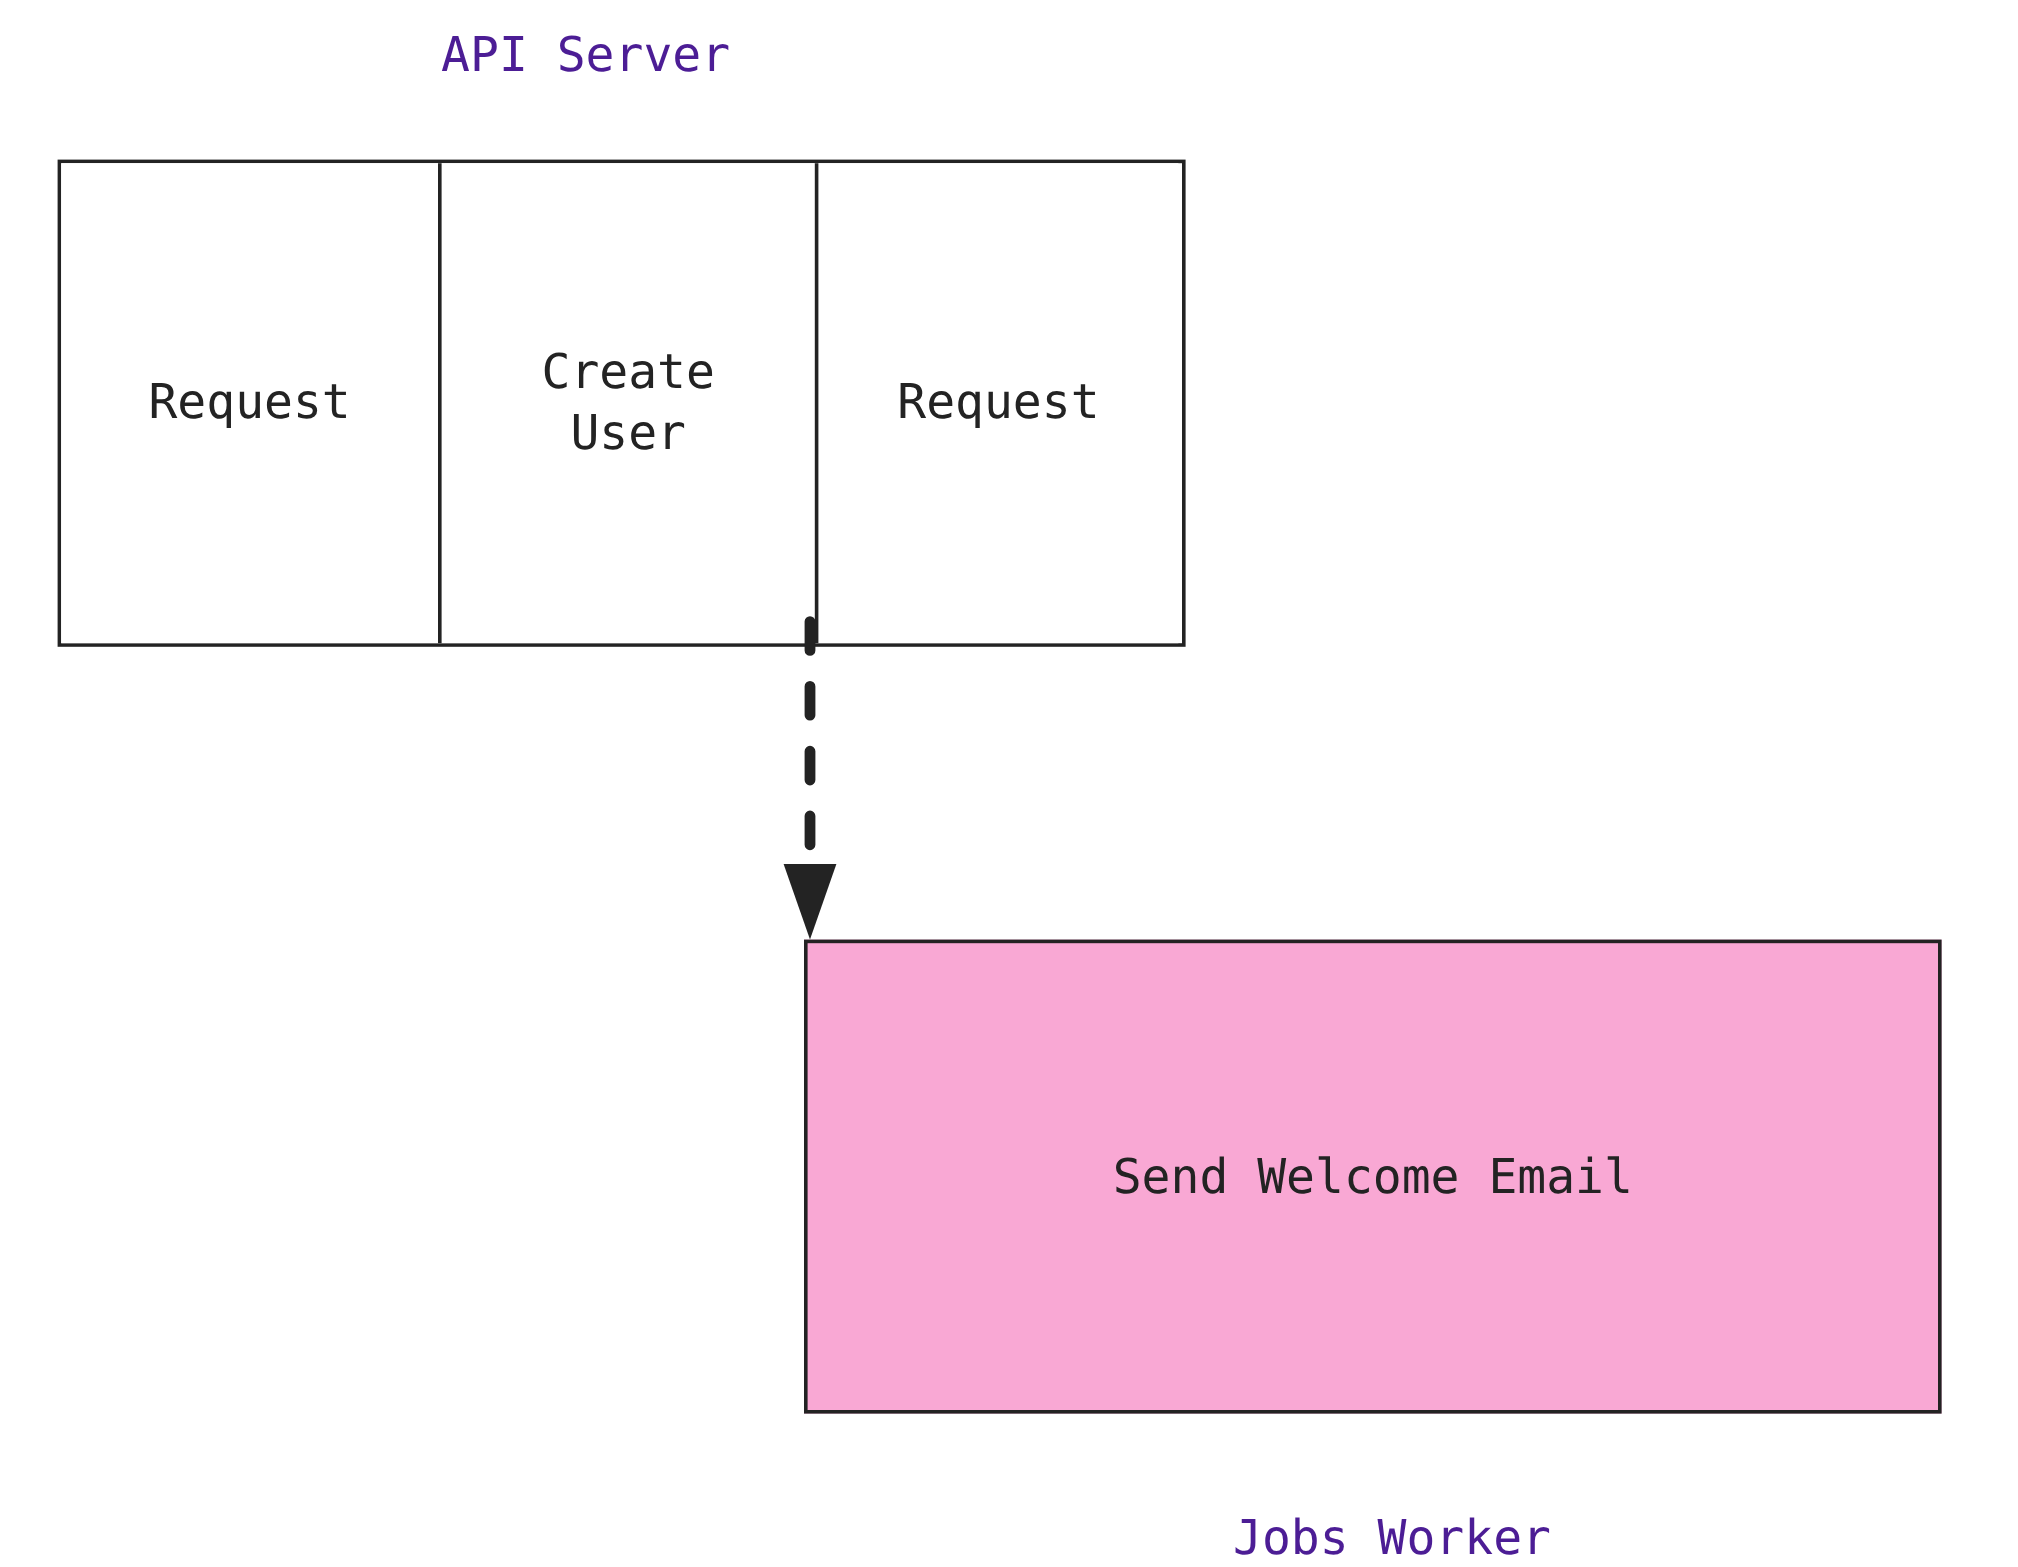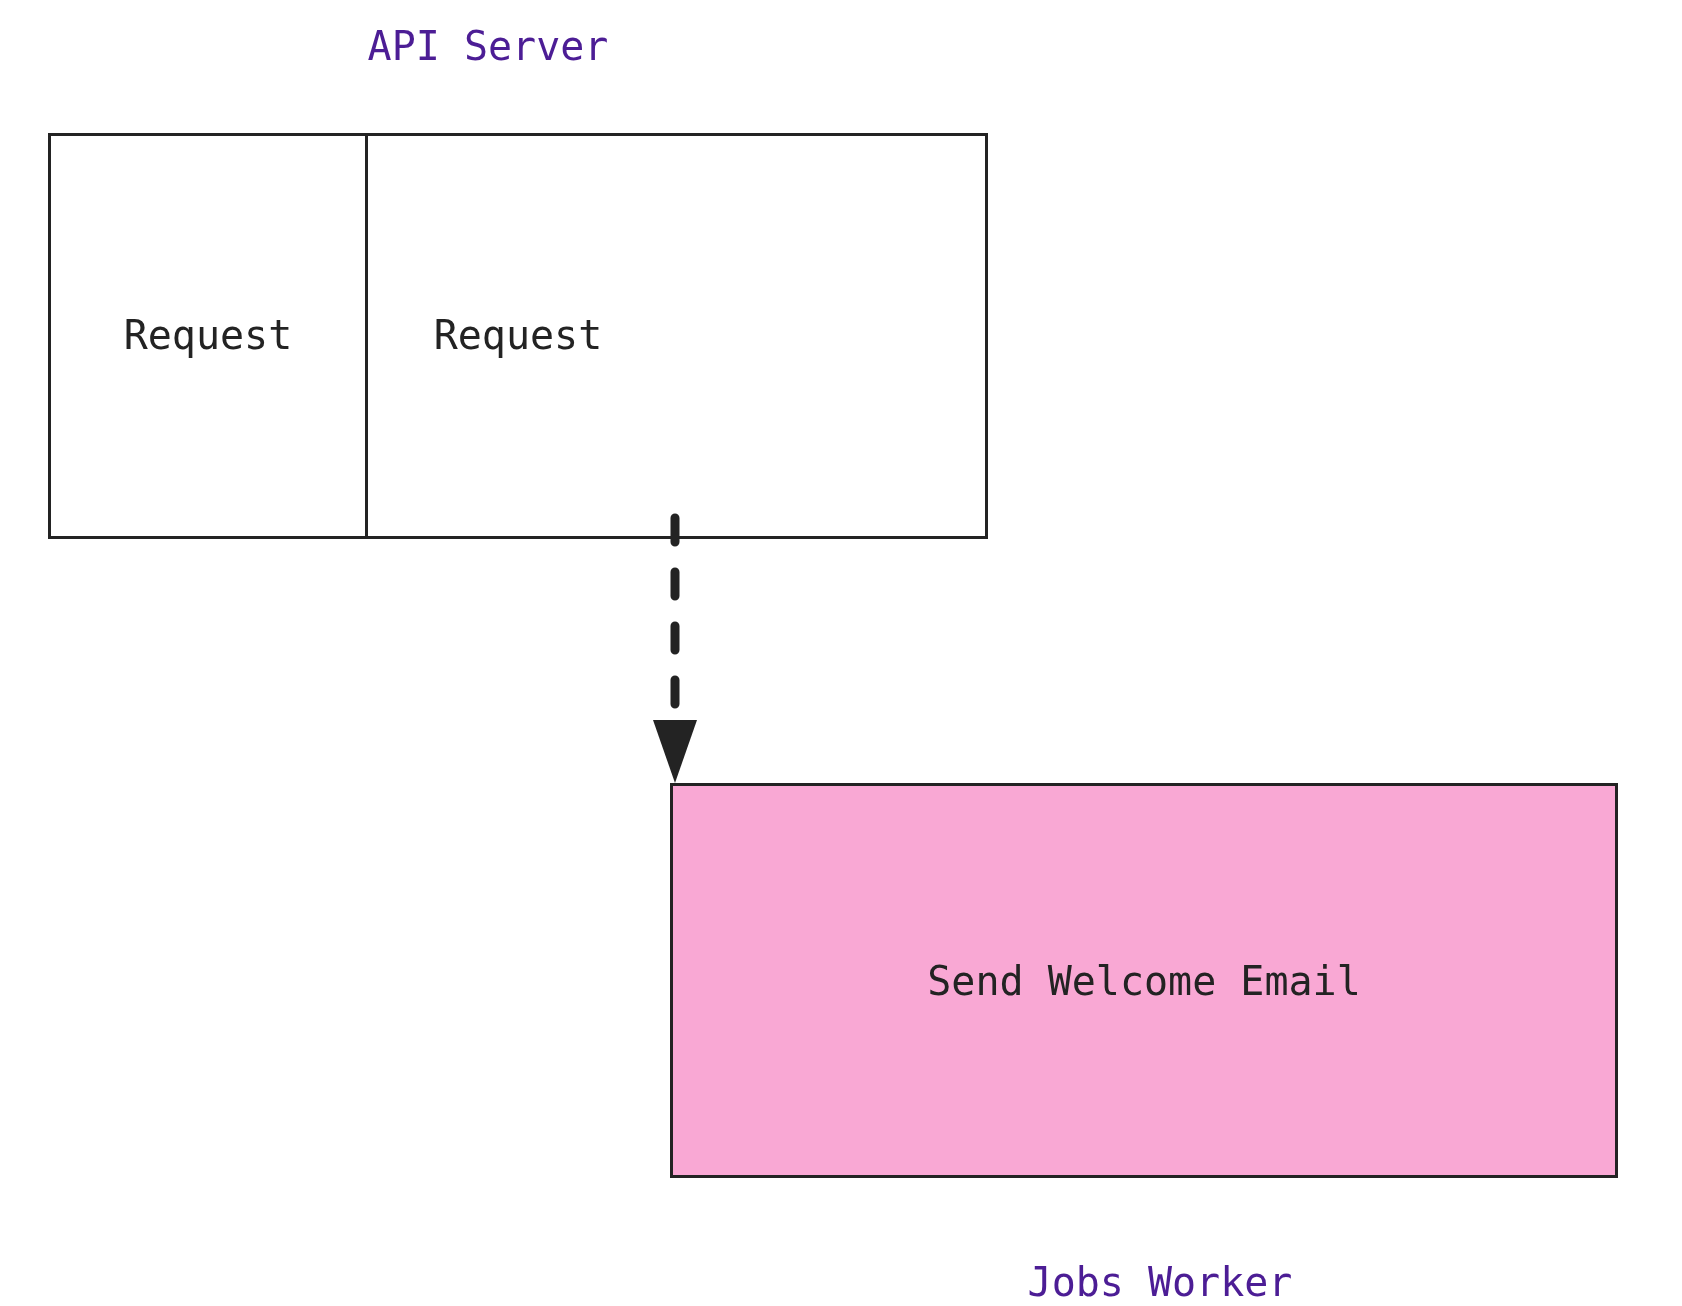--- a/index.html
+++ b/index.html
@@ -113,20 +113,24 @@
 <div id="canvas">
 
   <div class="label title-api">API Server</div>
 
   <div class="api-box">
 
     <div class="api-cell cell-request">
       <span class="cell-text">Request</span>
     </div>
 
+    <div class="api-cell cell-create">
+      <span class="cell-text">Create
+User</span>
+    </div>
 
     <div class="api-cell cell-response">
       <span class="cell-text">Request</span>
     </div>
 
   </div>
 
   <svg class="connector" viewBox="0 0 180 310">
     <line x1="75" y1="18" x2="75" y2="272" stroke="#232323" stroke-width="9" stroke-linecap="round" stroke-dasharray="24 30"></line>
     <polygon points="53,220 97,220 75,283" fill="#232323"></polygon>

